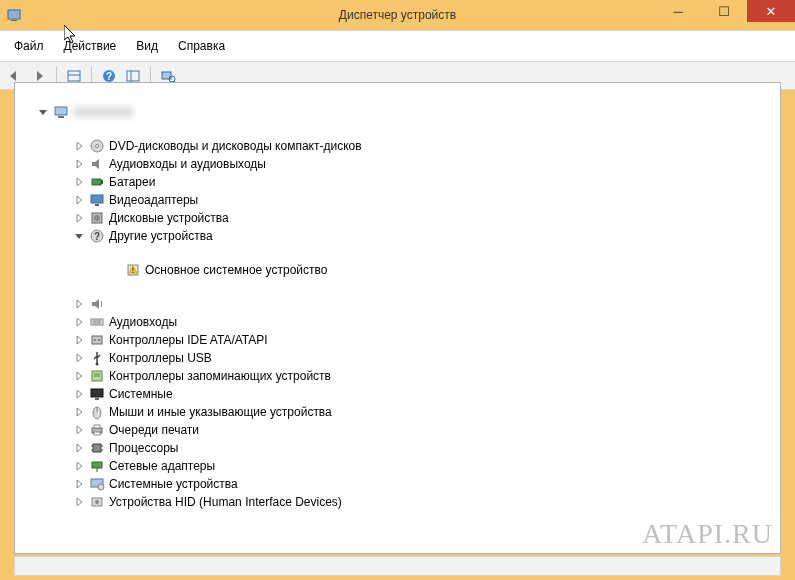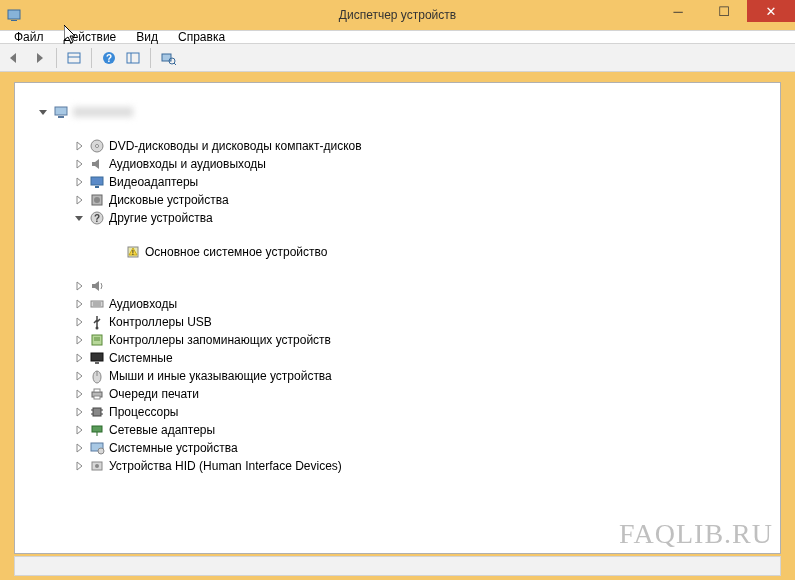--- a/index.html
+++ b/index.html
@@ -47,21 +47,21 @@
     font-family: Arial, sans-serif;
     font-size: 13px;
     color: #333;
   }
   .win-btn.close {
     background: #c84031;
     color: #fff;
     width: 48px;
   }
   .menubar {
-    height: 14px;
+    height: 32px;
     background: #fff;
     border-top: 1px solid #d4d4d4;
     border-bottom: 1px solid #d4d4d4;
     display: flex;
     align-items: center;
     padding: 0 4px;
     gap: 0;
   }
   .menu-item {
     padding: 2px 10px;
@@ -278,20 +278,36 @@
             </li>
             <li>
               <div class="node">
                 <span class="expander">
                   <svg width="10" height="10" viewBox="0 0 10 10">
                     <path d="M3 1 L8 5 L3 9 Z" fill="none" stroke="#888"></path>
                   </svg>
                 </span>
                 <span class="tree-icon">
                   <svg width="16" height="16" viewBox="0 0 16 16">
+                    <rect x="3" y="5" width="9" height="6" fill="#4a9a4a" stroke="#2a6a2a"></rect>
+                    <rect x="12" y="6" width="2" height="4" fill="#2a6a2a"></rect>
+                  </svg>
+                </span>
+                <span class="label">Батареи</span>
+              </div>
+            </li>
+            <li>
+              <div class="node">
+                <span class="expander">
+                  <svg width="10" height="10" viewBox="0 0 10 10">
+                    <path d="M3 1 L8 5 L3 9 Z" fill="none" stroke="#888"></path>
+                  </svg>
+                </span>
+                <span class="tree-icon">
+                  <svg width="16" height="16" viewBox="0 0 16 16">
                     <rect x="2" y="3" width="12" height="8" fill="#5a8ac8" stroke="#3a6a9a"></rect>
                     <rect x="6" y="12" width="4" height="2" fill="#3a6a9a"></rect>
                   </svg>
                 </span>
                 <span class="label">Видеоадаптеры</span>
               </div>
             </li>
             <li>
               <div class="node">
                 <span class="expander">
@@ -373,20 +389,37 @@
             </li>
             <li>
               <div class="node">
                 <span class="expander">
                   <svg width="10" height="10" viewBox="0 0 10 10">
                     <path d="M3 1 L8 5 L3 9 Z" fill="none" stroke="#888"></path>
                   </svg>
                 </span>
                 <span class="tree-icon">
                   <svg width="16" height="16" viewBox="0 0 16 16">
+                    <rect x="3" y="4" width="10" height="8" fill="#c8c8c8" stroke="#666"></rect>
+                    <circle cx="6" cy="8" r="1" fill="#666"></circle>
+                    <circle cx="10" cy="8" r="1" fill="#666"></circle>
+                  </svg>
+                </span>
+                <span class="label">Контроллеры IDE ATA/ATAPI</span>
+              </div>
+            </li>
+            <li>
+              <div class="node">
+                <span class="expander">
+                  <svg width="10" height="10" viewBox="0 0 10 10">
+                    <path d="M3 1 L8 5 L3 9 Z" fill="none" stroke="#888"></path>
+                  </svg>
+                </span>
+                <span class="tree-icon">
+                  <svg width="16" height="16" viewBox="0 0 16 16">
                     <path d="M8 2 L8 14 M8 6 L5 9 M8 8 L11 5" fill="none" stroke="#444" stroke-width="1.5"></path>
                     <circle cx="8" cy="14" r="1.5" fill="#444"></circle>
                   </svg>
                 </span>
                 <span class="label">Контроллеры USB</span>
               </div>
             </li>
             <li>
               <div class="node">
                 <span class="expander">
@@ -520,19 +553,19 @@
               </div>
             </li>
           </ul>
       </li>
     </ul>
   </div>
 </div>
 
 <div class="statusbar"></div>
 
-<div class="watermark">FAQLIB.RU</div>
+<div class="watermark">ATAPI.RU</div>
 
 <div class="cursor">
   <svg width="16" height="20" viewBox="0 0 16 20">
       <path d="M0 0 L0 15 L4 12 L7 18 L9 17 L6 11 L11 11 Z" fill="#fff" stroke="#000" stroke-width="1"></path>
     </svg>
 </div>
 
 </body></html>

